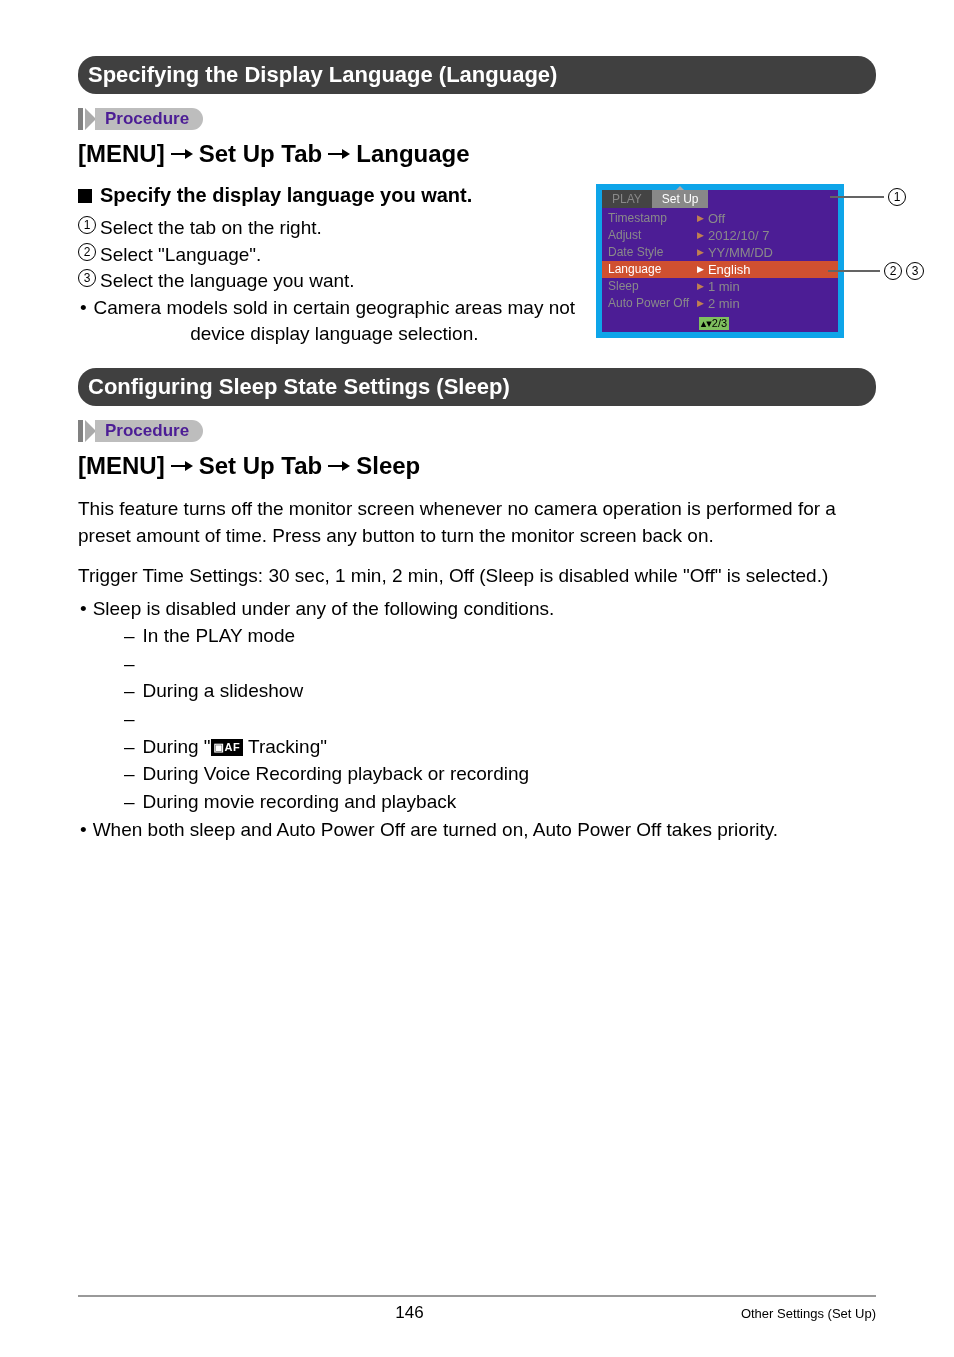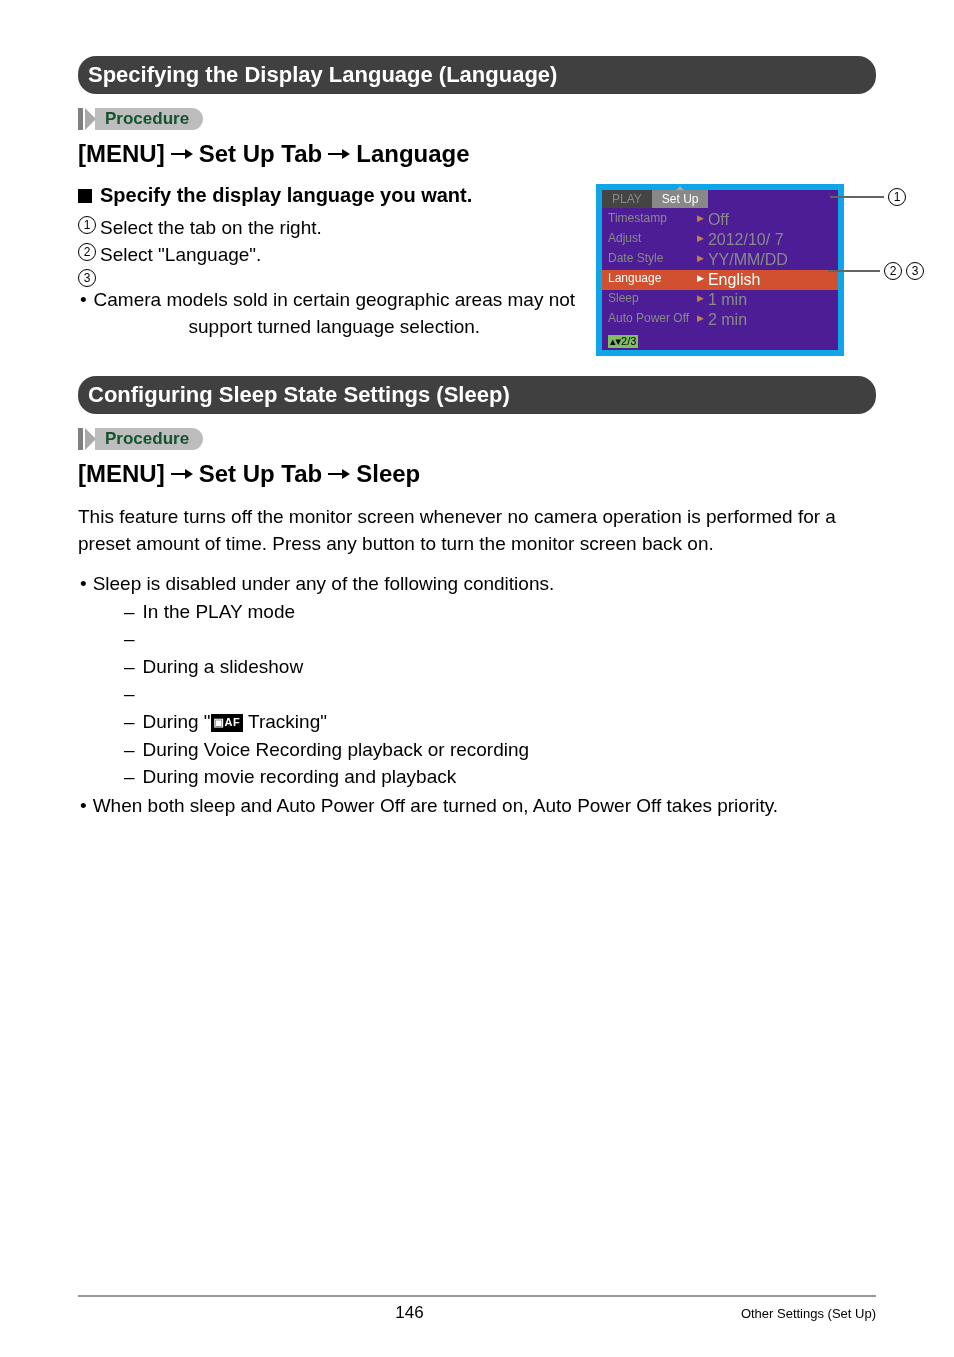--- a/index.html
+++ b/index.html
@@ -2,21 +2,21 @@
 <html><head>
 <meta charset="utf-8">
 <style>
   * { margin: 0; padding: 0; box-sizing: border-box; }
   html, body { width: 954px; height: 1357px; background: #fff; font-family: Arial, Helvetica, sans-serif; color: #000; }
   .page { padding: 56px 78px 0 78px; position: relative; height: 100%; }
   .section-header { background: #404040; color: #fff; font-size: 22px; font-weight: bold; padding: 6px 10px; margin-bottom: 14px; border-radius: 18px; }
   .procedure-wrap { display: flex; align-items: center; margin-bottom: 10px; }
   .procedure-bar { width: 5px; height: 22px; background: #808080; margin-right: 2px; }
   .procedure-arrow { width: 0; height: 0; border-top: 11px solid transparent; border-bottom: 11px solid transparent; border-left: 11px solid #aaa; margin-right: -1px; }
-  .procedure-label { background: #bdbdbd; color: #14532d; font-weight: bold; font-size: 17px; padding: 2px 14px 2px 10px; border-radius: 0 12px 12px 0; height: 22px; display: flex; align-items: center; }
+  .procedure-label { background: #bdbdbd; color: #4c1d95; font-weight: bold; font-size: 17px; padding: 2px 14px 2px 10px; border-radius: 0 12px 12px 0; height: 22px; display: flex; align-items: center; }
   .menu-path { font-weight: bold; font-size: 24px; margin-bottom: 16px; display: flex; align-items: center; gap: 6px; }
   .arrow-right { display: inline-block; width: 22px; height: 12px; position: relative; }
   .arrow-right::before { content: ""; position: absolute; top: 5px; left: 0; width: 16px; height: 2px; background: #000; }
   .arrow-right::after { content: ""; position: absolute; top: 1px; right: 0; width: 0; height: 0; border-top: 5px solid transparent; border-bottom: 5px solid transparent; border-left: 8px solid #000; }
   .two-col { display: flex; gap: 20px; margin-bottom: 20px; }
   .two-col .left { flex: 1; text-align: center; }
   .sub-heading { font-weight: bold; font-size: 20px; margin-bottom: 8px; display: flex; align-items: center; gap: 8px; }
   .black-square { width: 14px; height: 14px; background: #000; }
   .numbered-list { font-size: 19px; line-height: 1.4; }
   .numbered-list .row { display: flex; align-items: flex-start; gap: 4px; }
@@ -34,24 +34,24 @@
   .camera-wrap { position: relative; width: 280px; }
   .camera { width: 248px; background: #4c1d95; border: 6px solid #0ea5e9; font-size: 12px; color: #bbb; }
   .cam-tabs { display: flex; }
   .cam-tab { padding: 2px 10px; color: #888; background: #444; }
   .cam-tab.active { background: #888; color: #fff; position: relative; }
   .cam-tab.active::after { content: ""; position: absolute; left: 50%; top: -4px; transform: translateX(-50%); width: 0; height: 0; border-left: 4px solid transparent; border-right: 4px solid transparent; border-bottom: 4px solid #aaa; }
   .cam-body { padding: 2px 6px 2px 6px; }
   .cam-row { display: flex; justify-content: flex-start; gap: 4px; padding: 1px 0; }
   .cam-row .k { width: 85px; color: #8a8a8a; font-size: 12px; }
   .cam-row .tri { color: #c18050; font-size: 9px; padding-top: 2px; }
-  .cam-row .v { color: #8a8a8a; font-size: 16px; }
+  .cam-row .v { color: #8a8a8a; font-size: 13px; }
   .cam-row.highlight { background: #d05030; color: #fff; margin: 0 -6px; padding: 1px 6px; }
   .cam-row.highlight .k, .cam-row.highlight .v, .cam-row.highlight .tri { color: #fff; }
-  .cam-footer { text-align: left; padding: 2px 18px 2px 6px; }
+  .cam-footer { text-align: center; padding: 2px 18px 2px 6px; }
   .cam-footer-badge { display: inline-block; background: #7fbf5f; color: #000; font-size: 11px; padding: 0 2px; }
   .callout { position: absolute; display: flex; align-items: center; }
   .callout-line { height: 1.5px; background: #646464; }
   .callout-1 { top: 4px; right: -30px; }
   .callout-1 .callout-line { width: 54px; }
   .callout-23 { top: 78px; right: -48px; }
   .callout-23 .callout-line { width: 52px; }
   .callout .circ { border-color: #000; background: #fff; margin-left: 4px; }
   
   .footer { position: absolute; bottom: 34px; left: 78px; right: 78px; border-top: 2px solid #999; padding-top: 6px; display: flex; align-items: center; }
@@ -89,25 +89,26 @@
         <div class="row">
             <span class="circ">1</span>
             <span>Select the tab on the right.</span>
           </div>
         <div class="row">
             <span class="circ">2</span>
             <span>Select "Language".</span>
           </div>
         <div class="row">
             <span class="circ">3</span>
+            <span>Select the language you want.</span>
           </div>
       </div>
       <div class="bullet-line">
         <span class="dot">•</span>
-        <span>Camera models sold in certain geographic areas may not support turned language selection.</span>
+        <span>Camera models sold in certain geographic areas may not device display language selection.</span>
       </div>
     </div>
 
     <div class="camera-wrap">
       <div class="camera">
         <div class="cam-tabs">
           <div class="cam-tab">PLAY</div>
           <div class="cam-tab active">Set Up</div>
         </div>
         <div class="cam-body">
@@ -168,20 +169,21 @@
 
   <div class="menu-path">
     <span>[MENU]</span>
     <span class="arrow-right"></span>
     <span>Set Up Tab</span>
     <span class="arrow-right"></span>
     <span>Sleep</span>
   </div>
 
   <div class="body-text">This feature turns off the monitor screen whenever no camera operation is performed for a preset amount of time. Press any button to turn the monitor screen back on.</div>
+  <div class="body-text2">Trigger Time Settings: 30 sec, 1 min, 2 min, Off (Sleep is disabled while "Off" is selected.)</div>
 
   <div class="bullet-line">
     <span class="dot">•</span>
     <span>Sleep is disabled under any of the following conditions.</span>
   </div>
 
   <div class="dash-list">
     <div class="drow">
         <span class="dash">–</span>
         <span>In the PLAY mode</span>

